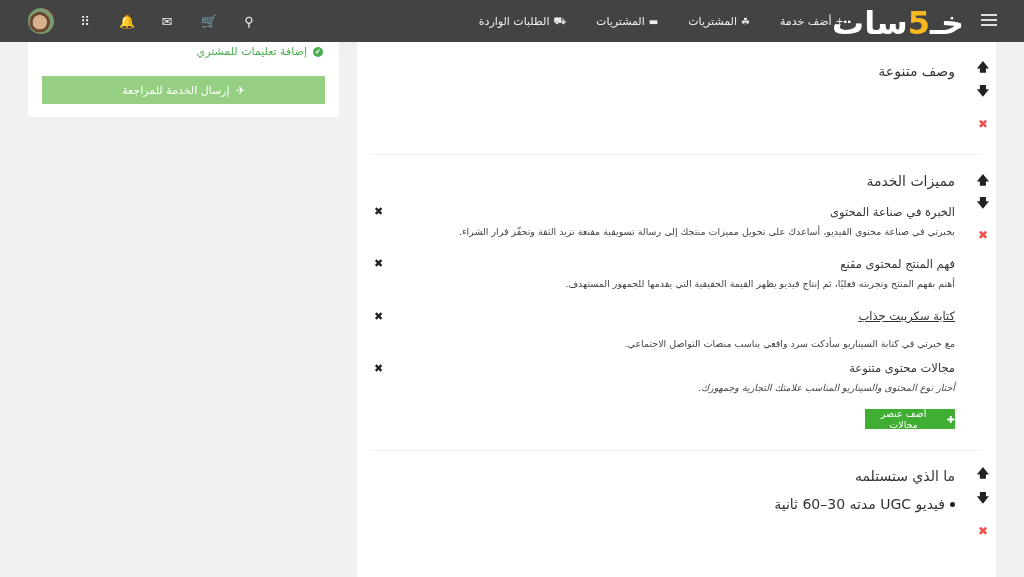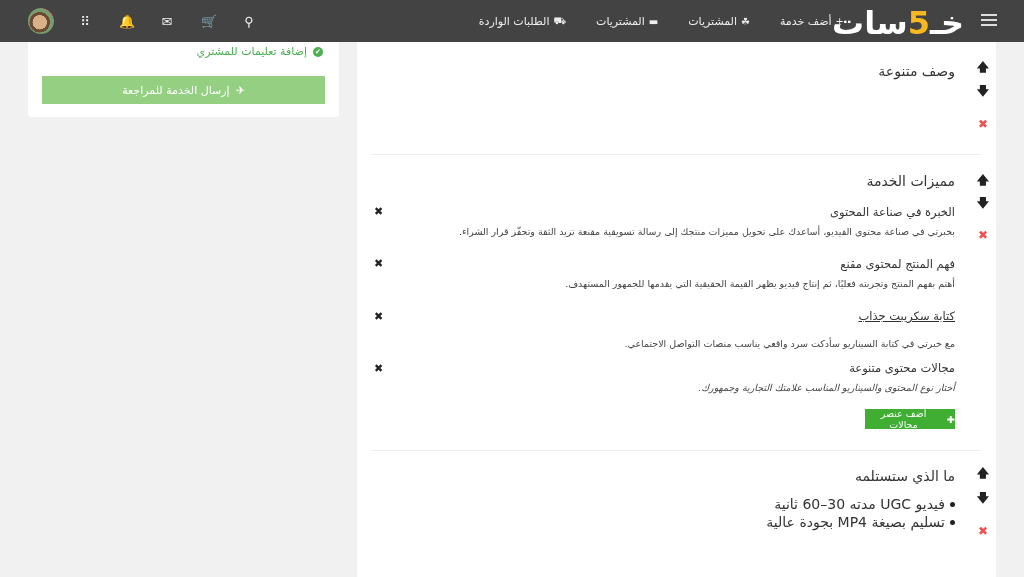--- a/index.html
+++ b/index.html
@@ -128,16 +128,15 @@
     </button>
   </div>
 
   <div class="section" style="top:409px; height:126px;">
     <span class="ctrl" style="top:13px;">🡅</span>
     <span class="ctrl" style="top:38px;">🡇</span>
     <span class="ctrl del" style="top:73px;">✖</span>
     <div class="sec-title" style="top:17px;">ما الذي ستستلمه</div>
     <ul class="bullets" style="top:44px;">
       <li>فيديو UGC مدته 30–60 ثانية</li>
-      <li>تسليم بصيغة MP4 بجودة عالية</li>
     </ul>
   </div>
 </div>
 
 </body></html>

